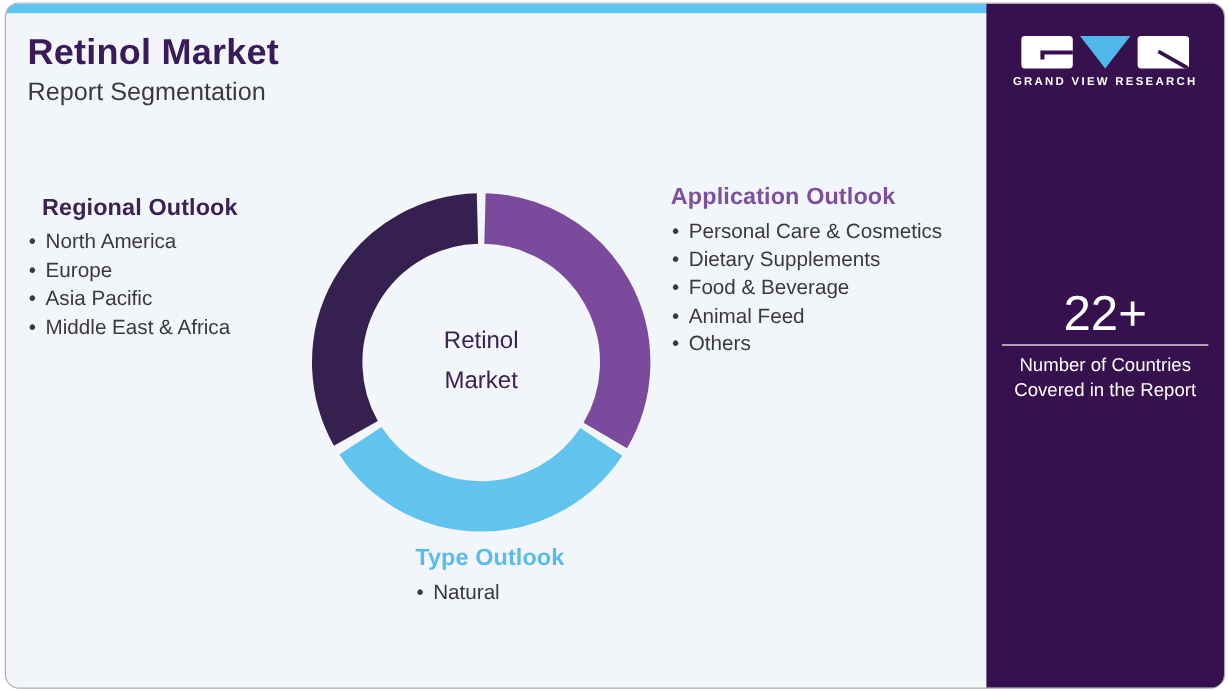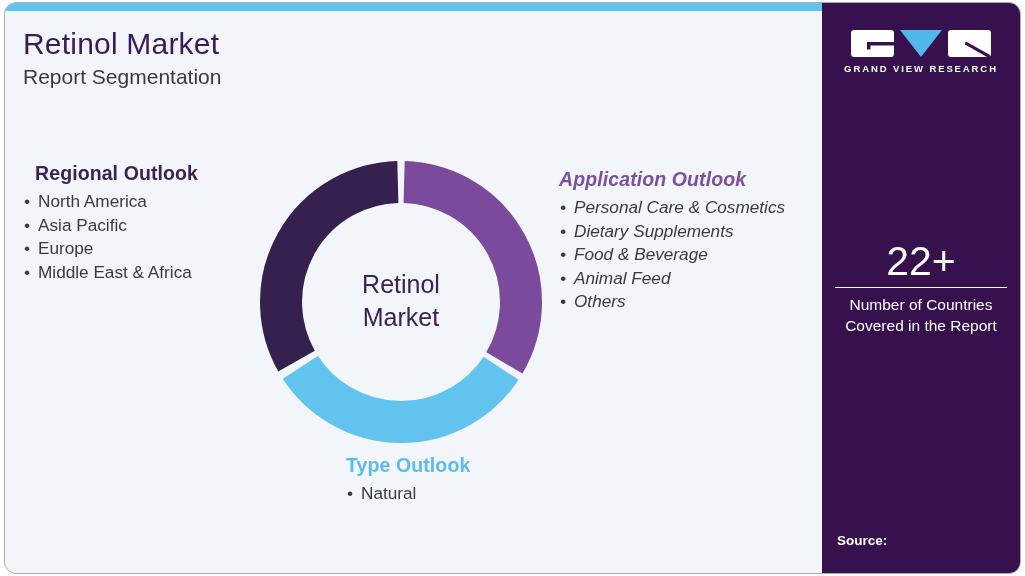--- a/index.html
+++ b/index.html
@@ -11,45 +11,45 @@
     background:var(--c-canvas_bg, #f2f6fa);
     border:1px solid #adadad; border-radius:12px; overflow:hidden;
   }
   .topbar {
     position:absolute; left:0; top:0; width:819px; height:8px;
     background:var(--c-accent_blue, #5ec3f0);
   }
 
   .titleblock { position:absolute; left:18px; top:24px; }
   .title {
-    font-size:30px; font-weight:normal; letter-spacing:.2px;
+    font-size:30px; font-weight:bold; letter-spacing:.2px;
     color:var(--c-title, #3a1b59); line-height:34px;
   }
   .subtitle { font-size:21px; color:var(--c-body_text, #3a3a3e); line-height:26px; margin-top:3px; }
 
   .outlook { position:absolute; }
   .outlook h2 { font-size:19.5px; font-weight:bold; line-height:24px; letter-spacing:.1px; }
   .outlook ul { list-style:none; margin-top:5px; }
   .outlook li {
     position:relative; padding-left:15px; font-size:17.2px; line-height:23.5px;
     color:var(--c-body_text, #3a3a3e);
   }
   .outlook li::before { content:"\2022"; position:absolute; left:1px; }
 
   .outlook-regional { left:18px; top:158px; }
   .outlook-regional h2 { color:var(--c-heading_regional, #3a2253);margin-left:12px; }
-  .outlook-application { left:554px; top:164px;font-style:italic; }
+  .outlook-application { left:554px; top:149px; }
   .outlook-application h2 { color:var(--c-heading_application, #7d4fa0); }
   .outlook-type { left:341px; top:450px; }
   .outlook-type h2 { color:var(--c-heading_type, #58bcee); }
 
   .donut { position:absolute; left:251px; top:154px; width:290px; height:290px; }
   .donut-center {
     position:absolute; left:296px; top:265px; width:200px;
-    text-align:center; font-size:25px; line-height:33px;
+    text-align:center; font-size:20px; line-height:33px;
     color:var(--c-heading_regional, #3b2a55);
   }
 
   .sidebar {
     position:absolute; right:0; top:0; width:198px; height:572px;
     background:var(--c-sidebar_bg, #36114d); color:#ffffff;
   }
   .logo { position:absolute; top:27px; left:0; width:100%; text-align:center; }
   .logo svg { display:block; margin:0 auto; }
   .logo-text {
@@ -72,22 +72,22 @@
 
     <div class="titleblock">
       <div class="title">Retinol Market</div>
       <div class="subtitle">Report Segmentation</div>
     </div>
 
     <div class="outlook outlook-regional">
       <h2>Regional Outlook</h2>
       <ul>
         <li>North America</li>
+        <li>Europe</li>
         <li>Asia Pacific</li>
-        <li>Europe</li>
         <li>Middle East &amp; Africa</li>
       </ul>
     </div>
 
     <div class="outlook outlook-application">
       <h2>Application Outlook</h2>
       <ul>
         <li>Personal Care &amp; Cosmetics</li>
         <li>Dietary Supplements</li>
         <li>Food &amp; Beverage</li>
@@ -125,17 +125,16 @@
         <div class="logo-text">GRAND VIEW RESEARCH</div>
       </div>
 
       <div class="stat">
         <div class="stat-value">22+</div>
         <div class="stat-divider"></div>
         <div class="stat-label">Number of Countries Covered in the Report</div>
       </div>
 
       <div class="source">
-        <div class="src-label">Source:</div>
       </div>
     </div>
   </div>
 </div>
 
 </body></html>

